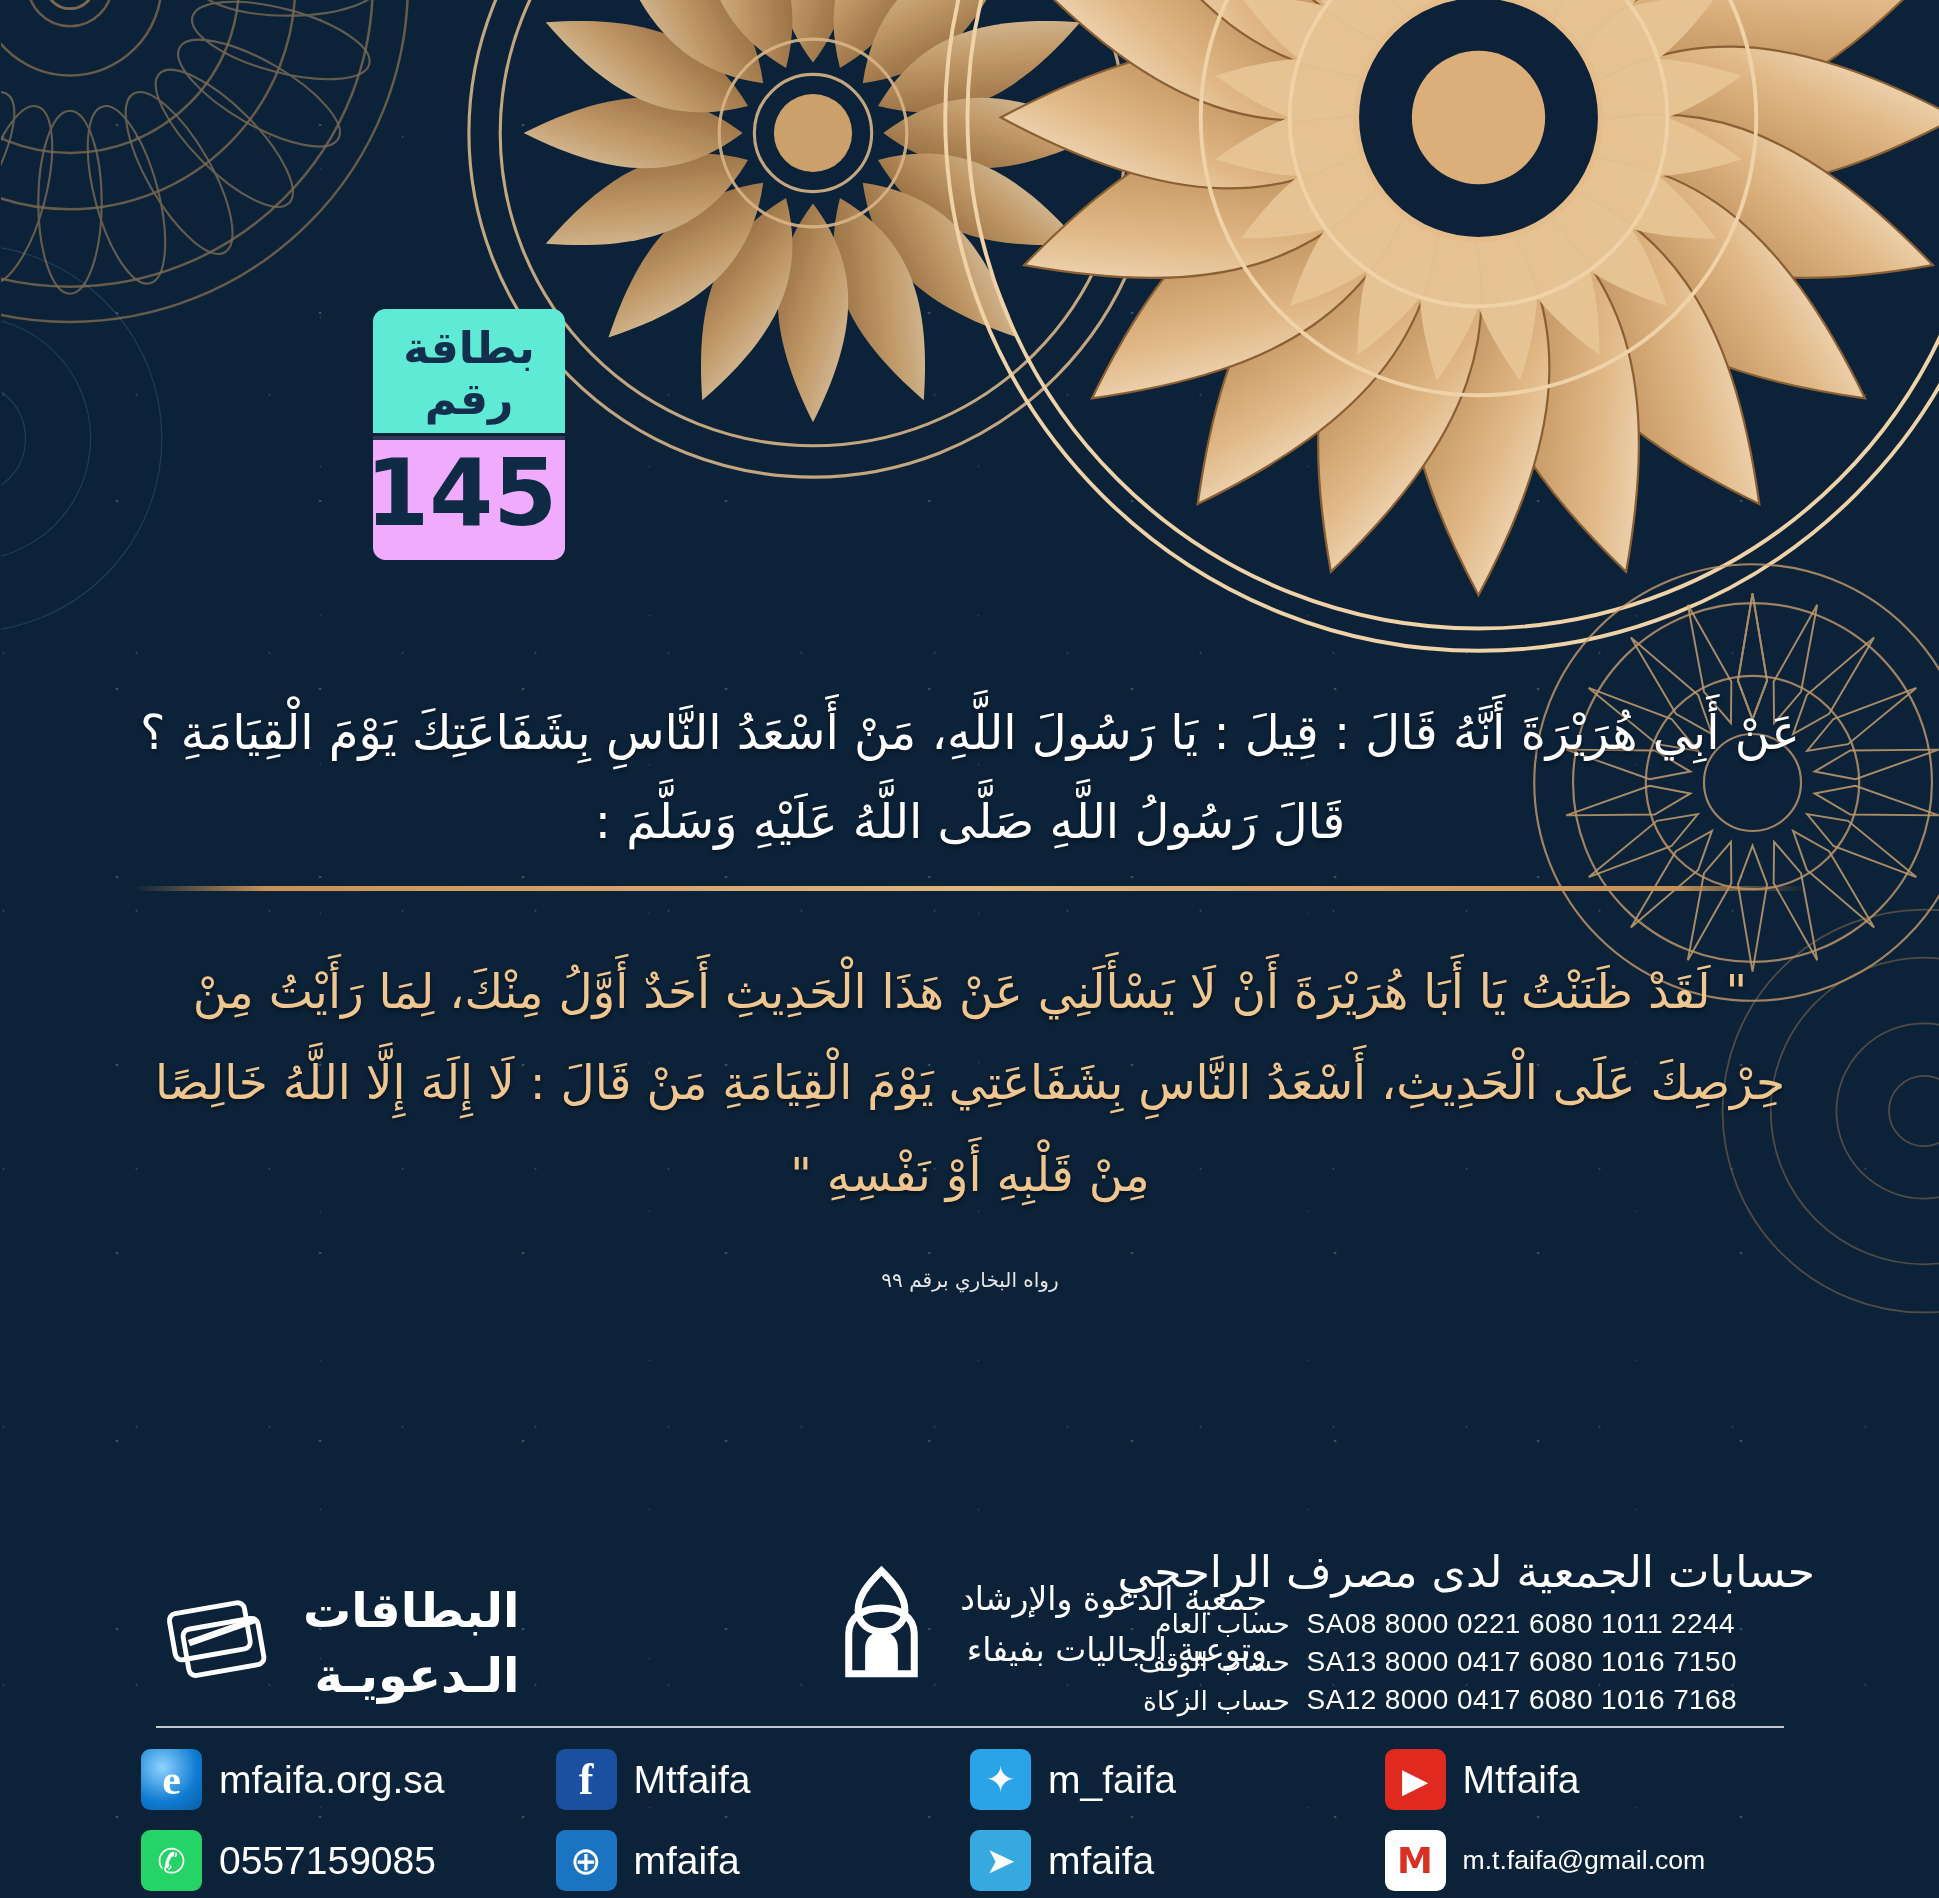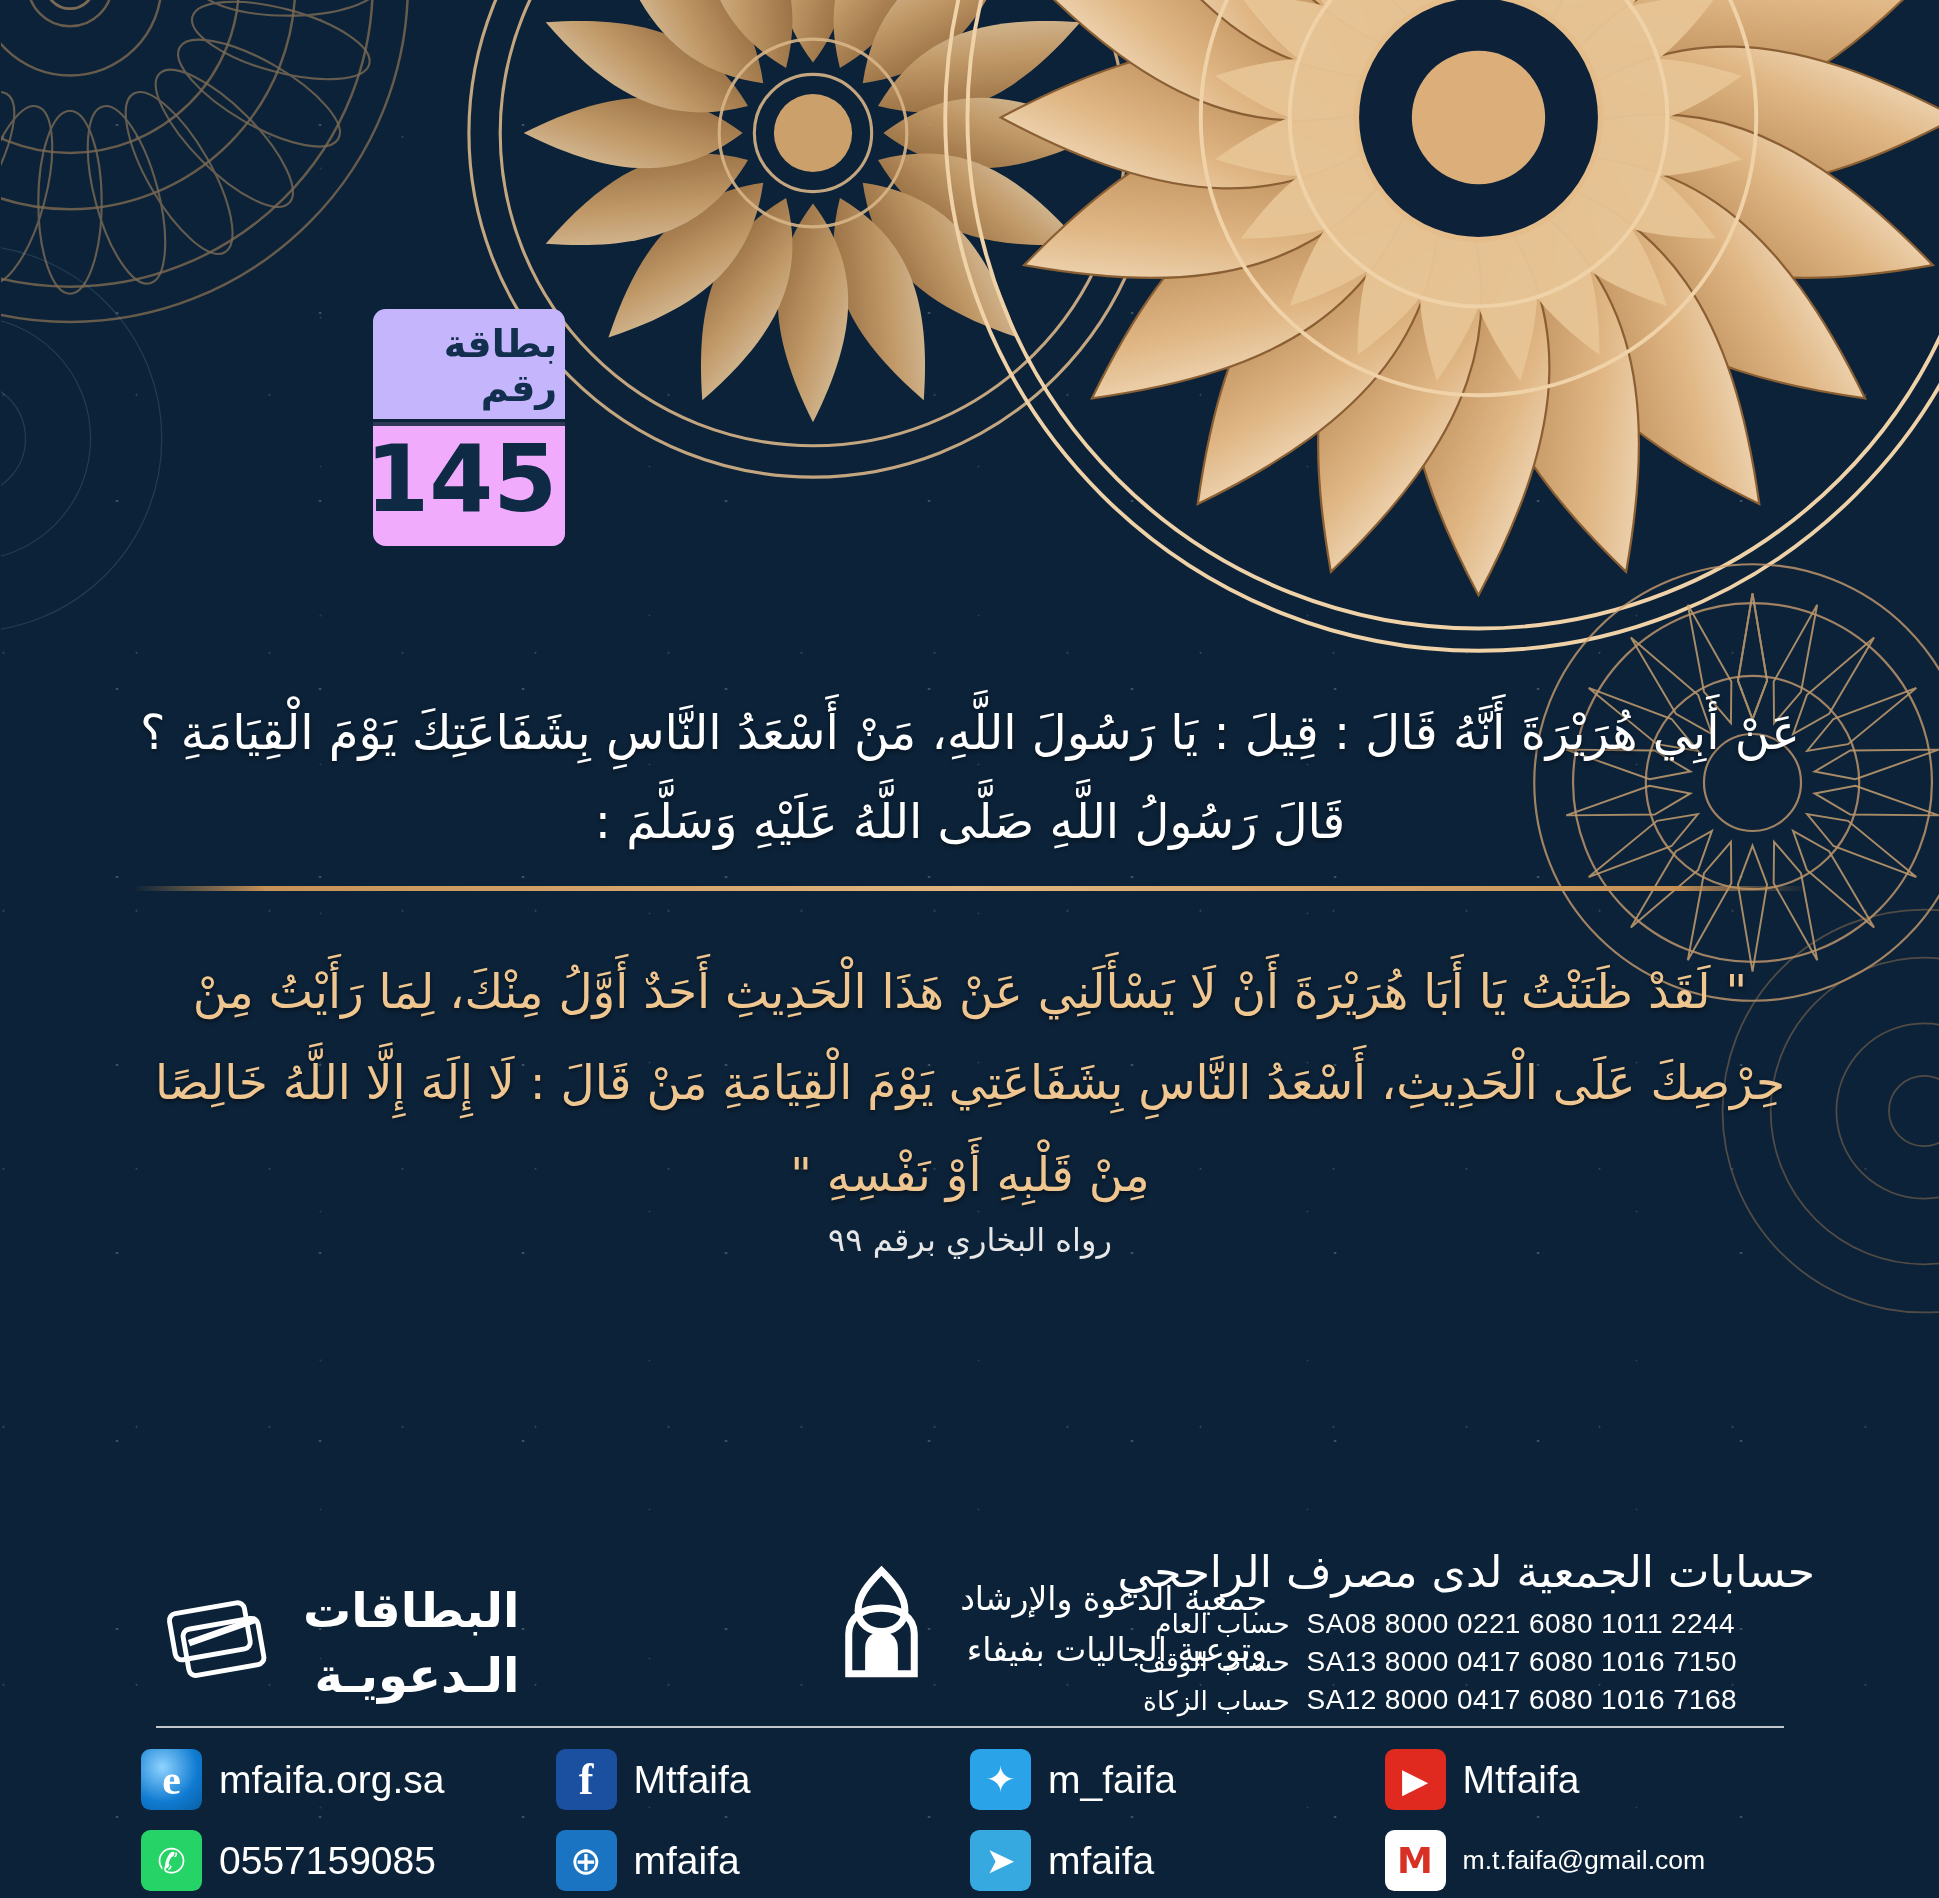--- a/index.html
+++ b/index.html
@@ -40,24 +40,25 @@
   .m5{top:892px;right:-203px;width:438px;height:438px;opacity:.5;}
   .m6{top:235px;left:-235px;width:407px;height:407px;opacity:.18;}
 
   
   .badge{
     position:absolute;top:309px;left:373px;width:192px;
     display:flex;flex-direction:column;align-items:stretch;
     z-index:5;
   }
   .badge-top{
-    background:#c4b5fd;
+    background:#5eead4;
     color:#12304d;
-    font-size:38px;
+    font-size:44px;
     font-weight:bold;
+    text-align:center;
     padding:12.5px 7.8px 9.4px;
     border-radius:12.5px 12.5px 0 0;
     letter-spacing:0.8px;
   }
   .badge-num{
     background:#f0abfc;
     color:#0e2a44;
     font-size:92px;
     line-height:1;
     font-weight:bold;
@@ -88,22 +89,23 @@
   }
   .hadith{
     margin-top:55px;
     color:#efc690;
     font-size:47px;
     line-height:1.95;
     text-align:center;
     text-shadow:0 1.6px 4.7px rgba(0,0,0,.5);
   }
   .source{
+    margin-top:47px;
     color:#e7e7e7;
-    font-size:32px;
+    font-size:20px;
     text-align:center;
   }
 
   
   .footer{
     position:absolute;left:0;right:0;bottom:0;height:368px;z-index:6;
   }
   .org-row{
     position:absolute;top:15.6px;left:117px;right:125px;height:180px;
   }

